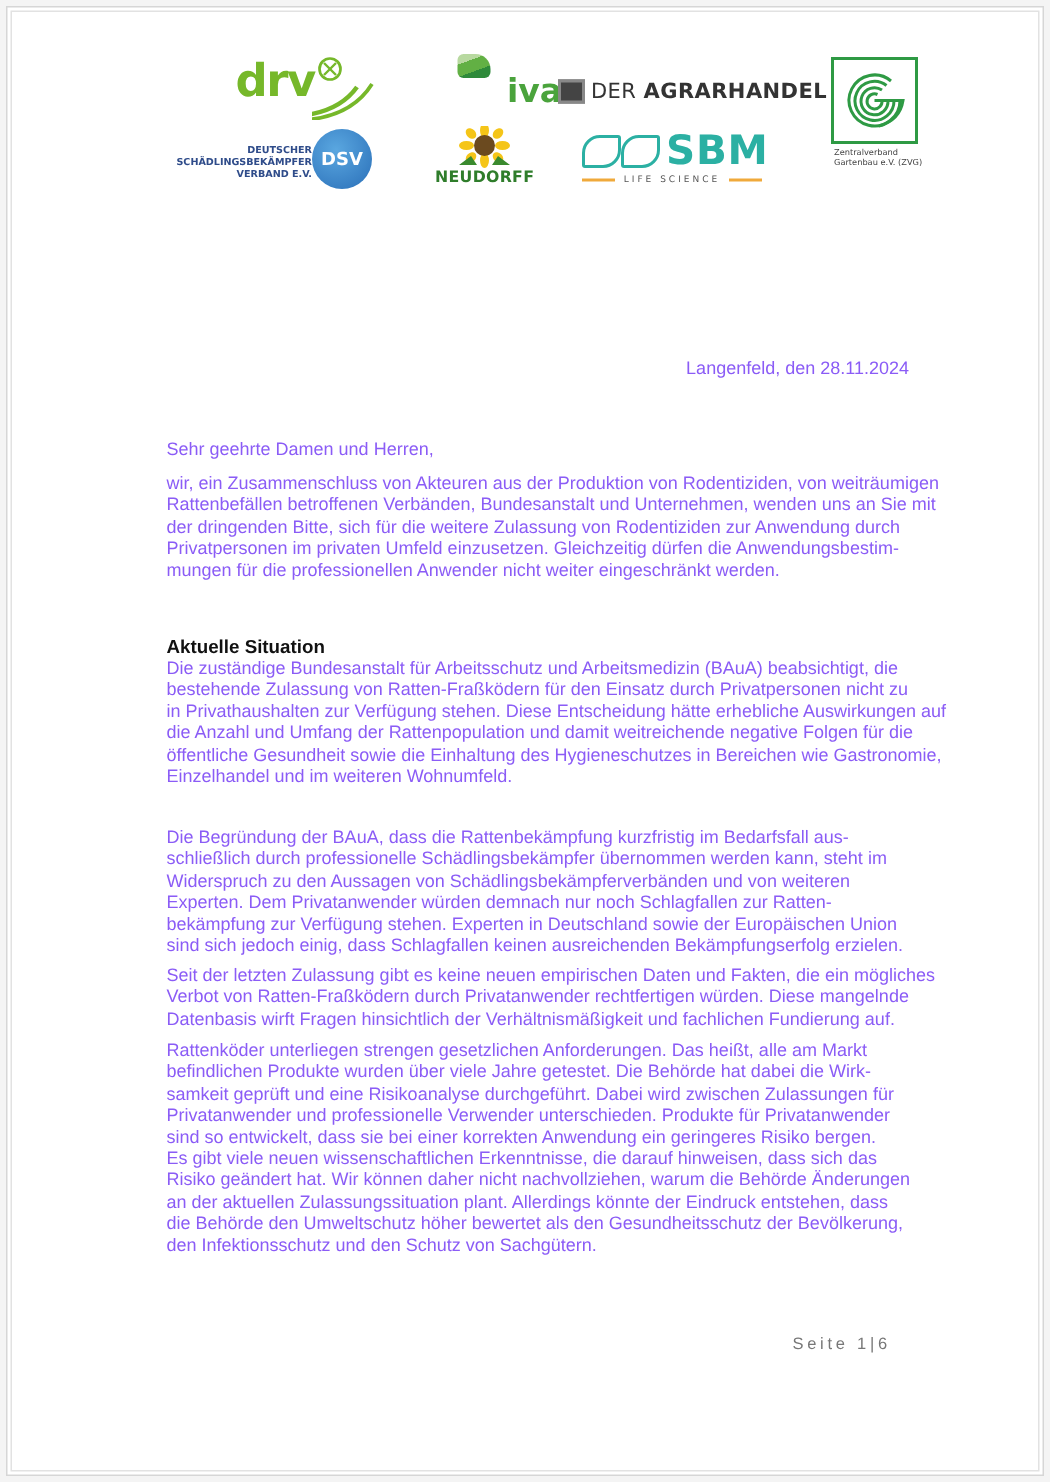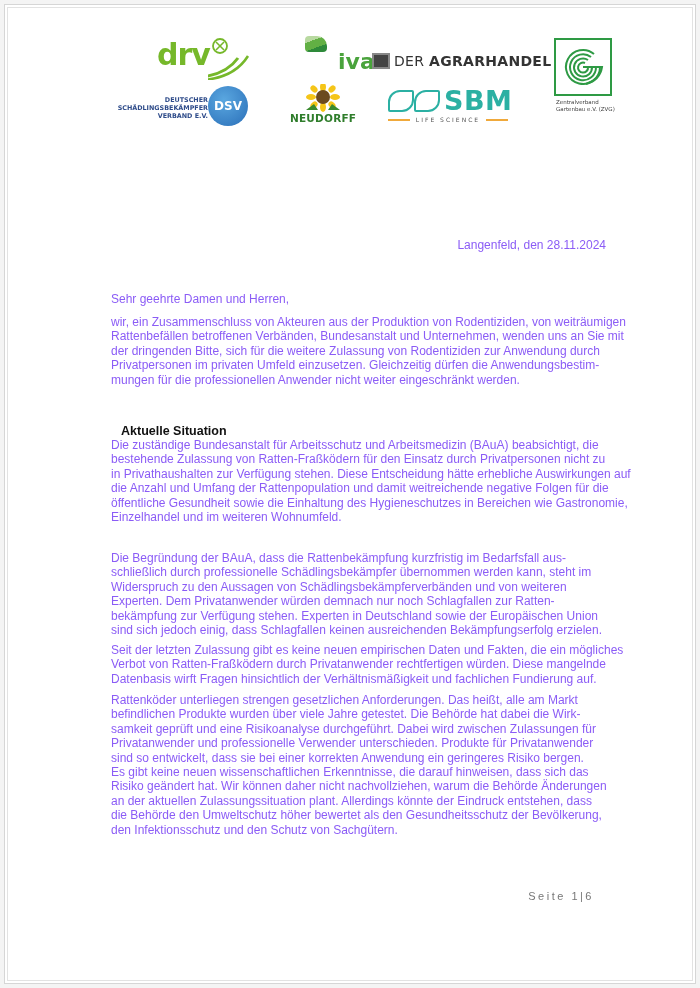--- a/index.html
+++ b/index.html
@@ -36,21 +36,21 @@
   .sbm-line { position: absolute; top: 111px; width: 22px; height: 2px; background: #f0a93b; }
   
   .zvg-box { position: absolute; left: 546px; top: 30px; width: 58px; height: 58px; border: 2px solid #2e9a44; box-sizing: border-box; background: #fff; }
   .zvg-text { position: absolute; left: 548px; top: 91px; font-family: "DejaVu Sans", sans-serif; font-size: 5.5px; line-height: 7px; color: #444; }
 
   .text { font-family: "Liberation Sans", sans-serif; font-size: 12px; color: #8b5cf6; line-height: 14.4px; }
   .date { position: absolute; right: 86px; top: 230px; }
   .salutation { position: absolute; left: 103px; top: 284px; }
   .para { position: absolute; left: 103px; width: 520px; margin: 0; }
   .para span { display: block; white-space: nowrap; }
-  .heading { position: absolute; left: 103px; top: 416px; font-family: "Liberation Sans", sans-serif; font-weight: bold; font-size: 12.5px; color: #111; margin-left: 10px; }
+  .heading { position: absolute; left: 103px; top: 416px; font-family: "Liberation Sans", sans-serif; font-weight: bold; font-size: 12.5px; color: #111; }
   .footer { position: absolute; right: 98px; top: 882px; font-family: "Liberation Sans", sans-serif; font-size: 11px; color: #777; letter-spacing: 2.5px; }
 </style>
 </head>
 <body>
 
 <div class="frame">
   <div class="page">
 
     <div class="logos">
 
@@ -166,21 +166,21 @@
       <span>Verbot von Ratten-Fraßködern durch Privatanwender rechtfertigen würden. Diese mangelnde</span>
       <span>Datenbasis wirft Fragen hinsichtlich der Verhältnismäßigkeit und fachlichen Fundierung auf.</span>
     </p>
 
     <p class="text para" style="top:685px">
       <span>Rattenköder unterliegen strengen gesetzlichen Anforderungen. Das heißt, alle am Markt</span>
       <span>befindlichen Produkte wurden über viele Jahre getestet. Die Behörde hat dabei die Wirk-</span>
       <span>samkeit geprüft und eine Risikoanalyse durchgeführt. Dabei wird zwischen Zulassungen für</span>
       <span>Privatanwender und professionelle Verwender unterschieden. Produkte für Privatanwender</span>
       <span>sind so entwickelt, dass sie bei einer korrekten Anwendung ein geringeres Risiko bergen.</span>
-      <span>Es  gibt keine neuen wissenschaftlichen Erkenntnisse, die darauf hinweisen, dass sich das</span>
+      <span>Es  gibt viele neuen wissenschaftlichen Erkenntnisse, die darauf hinweisen, dass sich das</span>
       <span>Risiko geändert hat. Wir können daher nicht nachvollziehen, warum die Behörde Änderungen</span>
       <span>an der aktuellen Zulassungssituation plant. Allerdings könnte der Eindruck entstehen, dass</span>
       <span>die Behörde den Umweltschutz höher bewertet als den Gesundheitsschutz der Bevölkerung,</span>
       <span>den Infektionsschutz und den Schutz von Sachgütern.</span>
     </p>
 
     <div class="footer">Seite 1|6</div>
   </div>
 </div>
 

